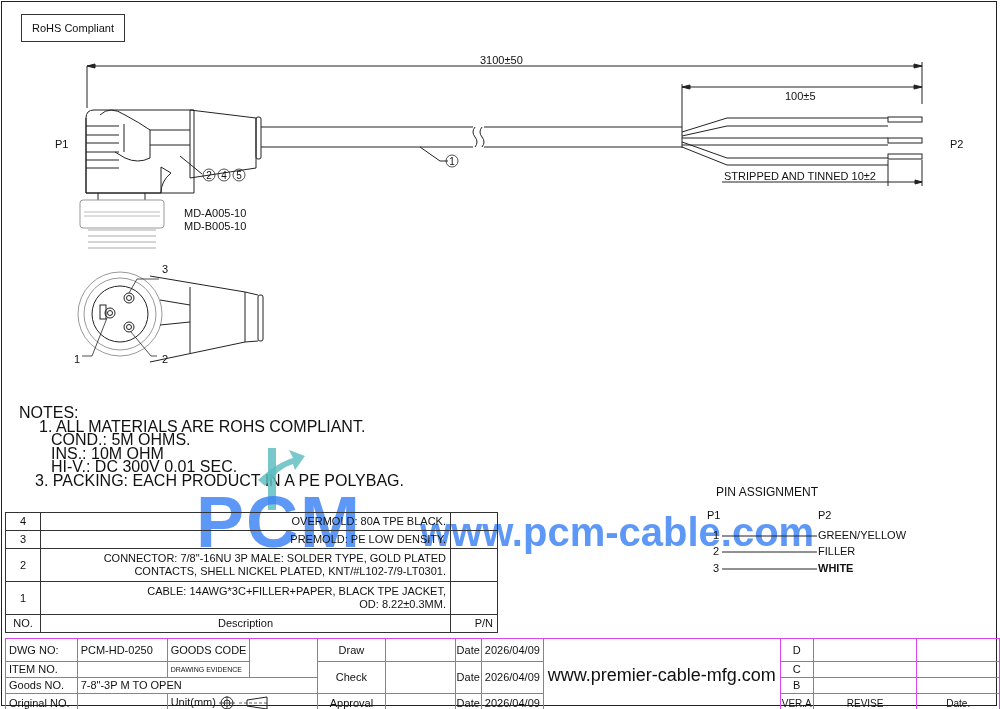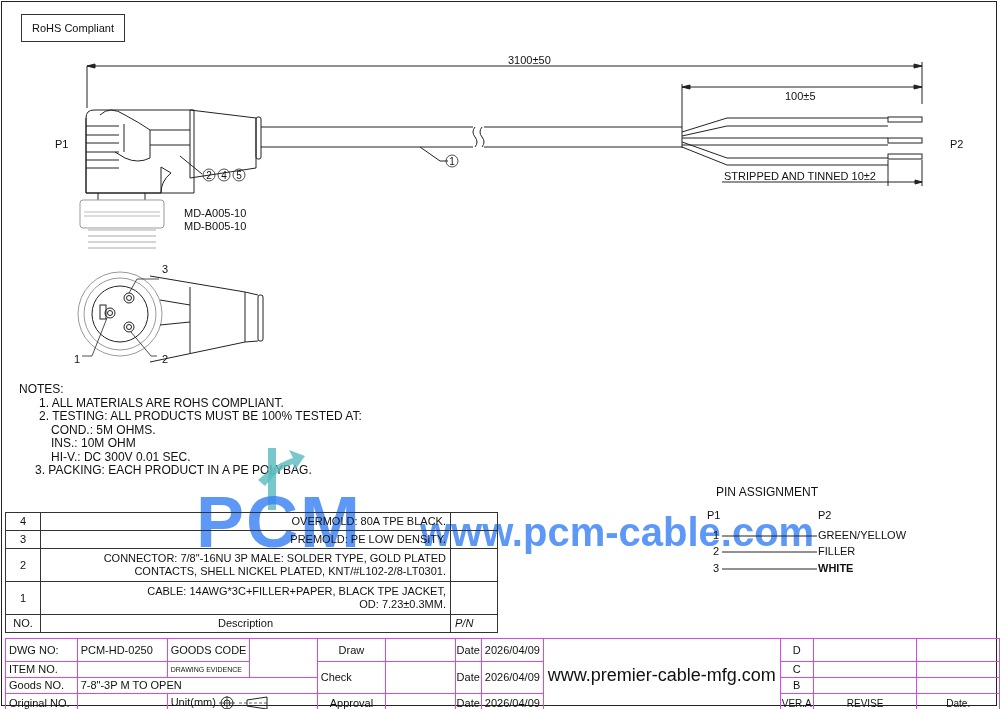--- a/index.html
+++ b/index.html
@@ -2,28 +2,28 @@
 <html><head>
 <meta charset="utf-8">
 <style>
   html,body{margin:0;padding:0;background:#fff;}
   body{width:1000px;height:709px;position:relative;overflow:hidden;font-family:"Liberation Sans",sans-serif;color:#111;}
   .frame{position:absolute;left:1px;top:1px;width:996px;height:705px;border:1px solid #222;box-sizing:border-box;}
   .abs{position:absolute;}
   .t{position:absolute;font-size:11px;line-height:13px;white-space:nowrap;color:#111;}
   svg.drawing{position:absolute;left:0;top:0;}
   .rohs{position:absolute;left:21px;top:14px;width:104px;height:28px;border:1px solid #333;box-sizing:border-box;font-size:11px;line-height:26px;text-align:center;}
-  .notes{position:absolute;left:19px;top:383px;font-size:12px;line-height:13.5px;}
+  .notes{position:absolute;left:19px;top:406px;font-size:16px;line-height:13.5px;}
   .notes div{white-space:nowrap;}
   .wm{position:absolute;color:#3b82f6;opacity:.82;font-weight:bold;white-space:nowrap;}
   table{border-collapse:collapse;}
   .bom{position:absolute;left:5px;top:512px;width:493px;}
   .bom td{border:1px solid #333;font-size:11px;line-height:13px;padding:0 4px;height:17px;text-align:right;}
   .bom td.no{width:26px;text-align:center;}
-  .bom td.pn{width:38px;text-align:left;font-style:italic;}
+  .bom td.pn{width:38px;text-align:right;}
   .tb{position:absolute;left:5px;top:638px;}
   .tb td{border:1px solid #d946ef;font-size:11px;line-height:13px;padding:0 3px;white-space:nowrap;}
   .pin{position:absolute;font-size:11px;line-height:13px;text-align:right;}
 </style>
 </head>
 <body>
 
 <div class="frame"></div>
 
 <div class="rohs">RoHS Compliant</div>
@@ -114,37 +114,36 @@
     <path d="M190 287 v66"></path>
     <path d="M160 300 l30 5 M160 325 l30 -3"></path>
     <path d="M129 293 l8 -14 h22" stroke-width="0.8"></path>
     <path d="M107 318 l-15 38 h-10" stroke-width="0.8"></path>
     <path d="M131 332 l20 24 h6" stroke-width="0.8"></path>
   </g>
 </svg>
 
 <div class="t" style="left:55px;top:138px;">P1</div>
 <div class="t" style="left:950px;top:138px;">P2</div>
-<div class="t" style="left:508px;top:54px;">3100±50</div>
+<div class="t" style="left:480px;top:54px;">3100±50</div>
 <div class="t" style="left:785px;top:90px;">100±5</div>
 <div class="t" style="left:724px;top:170px;">STRIPPED AND TINNED 10±2</div>
 <div class="t" style="left:205px;top:169px;font-size:10px;width:8px;text-align:center;">2</div>
 <div class="t" style="left:220px;top:169px;font-size:10px;width:8px;text-align:center;">4</div>
 <div class="t" style="left:235px;top:169px;font-size:10px;width:8px;text-align:center;">5</div>
 <div class="t" style="left:448px;top:155px;font-size:10px;width:8px;text-align:center;">1</div>
 <div class="t" style="left:184px;top:207px;">MD-A005-10</div>
 <div class="t" style="left:184px;top:220px;">MD-B005-10</div>
 <div class="t" style="left:162px;top:263px;">3</div>
 <div class="t" style="left:74px;top:353px;">1</div>
 <div class="t" style="left:162px;top:353px;">2</div>
 
 <div class="notes">
   <div>NOTES:</div>
   <div style="padding-left:20px">1. ALL MATERIALS ARE ROHS COMPLIANT.</div>
-  <div style="padding-left:20px">2. TESTING: ALL PRODUCTS MUST BE 100% TESTED AT:</div>
   <div style="padding-left:32px">COND.: 5M OHMS.</div>
   <div style="padding-left:32px">INS.: 10M OHM</div>
   <div style="padding-left:32px">HI-V.: DC 300V 0.01 SEC.</div>
   <div style="padding-left:16px">3. PACKING: EACH PRODUCT IN A PE POLYBAG.</div>
 </div>
 
 <svg class="abs" style="left:250px;top:440px;" width="60" height="70" viewBox="0 0 60 70">
   <path d="M22 8 v62" stroke="#5bbcc0" stroke-width="8" opacity=".82"></path>
   <path d="M8 40 q20 -18 35 -22 l-4 -8 l16 6 l-10 14 l-2 -6 q-14 4 -28 22z" fill="#5bbcc0" opacity=".82"></path>
 </svg>
@@ -160,29 +159,29 @@
   </tr>
   <tr>
     <td class="no">3</td>
     <td>PREMOLD: PE LOW DENSITY.</td>
     <td class="pn"></td>
   </tr>
   <tr>
     <td class="no" style="height:32px">2</td>
     <td>
       <div>CONNECTOR: 7/8"-16NU 3P MALE: SOLDER TYPE, GOLD PLATED</div>
-      <div>CONTACTS, SHELL NICKEL PLATED, KNT/#L102-2/8-LT0301.</div>
+      <div>CONTACTS, SHELL NICKEL PLATED, KNT/#L102-7/9-LT0301.</div>
     </td>
     <td class="pn"></td>
   </tr>
   <tr>
     <td class="no" style="height:32px">1</td>
     <td>
       <div>CABLE: 14AWG*3C+FILLER+PAPER, BLACK TPE JACKET,</div>
-      <div>OD: 7.23±0.3MM.</div>
+      <div>OD: 8.22±0.3MM.</div>
     </td>
     <td class="pn"></td>
   </tr>
   <tr>
     <td class="no">NO.</td>
     <td style="text-align:center">Description</td>
     <td class="pn">P/N</td>
   </tr>
 </tbody>
   </table>
@@ -215,21 +214,21 @@
     <td style="width:55px">2026/04/09</td>
     <td rowspan="4" style="width:230px;font-size:18px;text-align:center">www.premier-cable-mfg.com</td>
     <td style="width:22px;text-align:center">D</td>
     <td style="width:102px"></td>
     <td style="width:80px"></td>
   </tr>
   <tr style="height:16px">
     <td>ITEM NO.</td>
     <td></td>
     <td style="font-size:7px">DRAWING EVIDENCE</td>
-    <td rowspan="2" style="text-align:left">Check</td>
+    <td rowspan="2" style="text-align:center">Check</td>
     <td rowspan="2"></td>
     <td rowspan="2" style="padding:0 1px">Date</td>
     <td rowspan="2">2026/04/09</td>
     <td style="text-align:center">C</td>
     <td></td>
     <td></td>
   </tr>
   <tr style="height:16px">
     <td>Goods NO.</td>
     <td colspan="3">7-8"-3P M TO OPEN</td>

